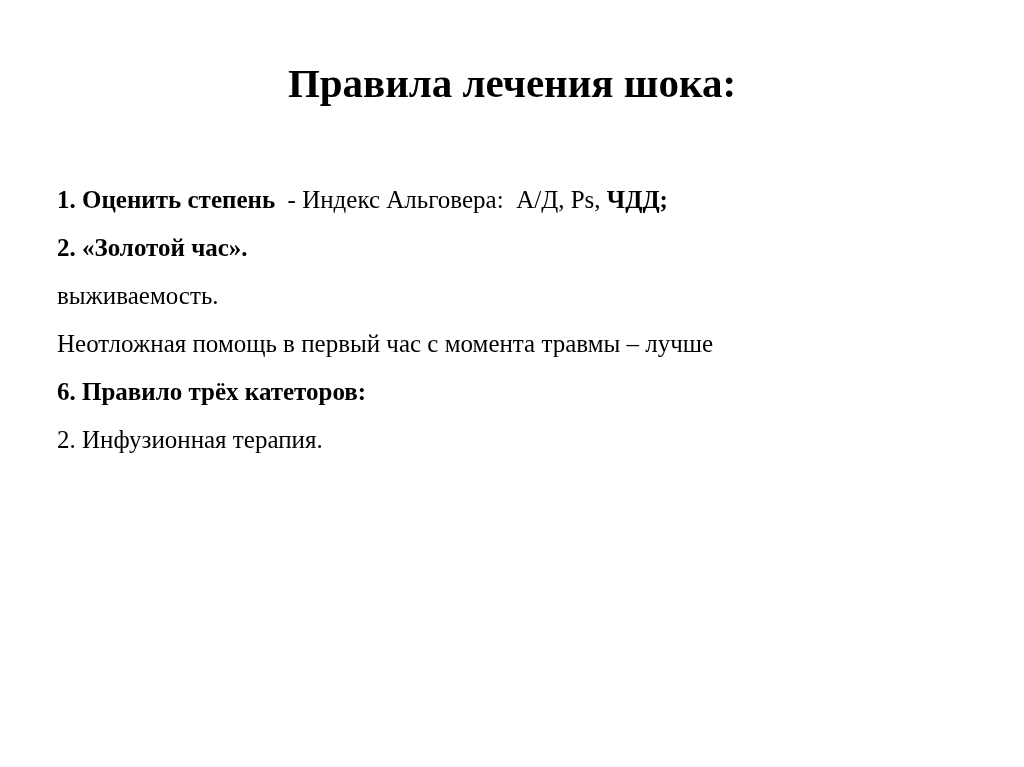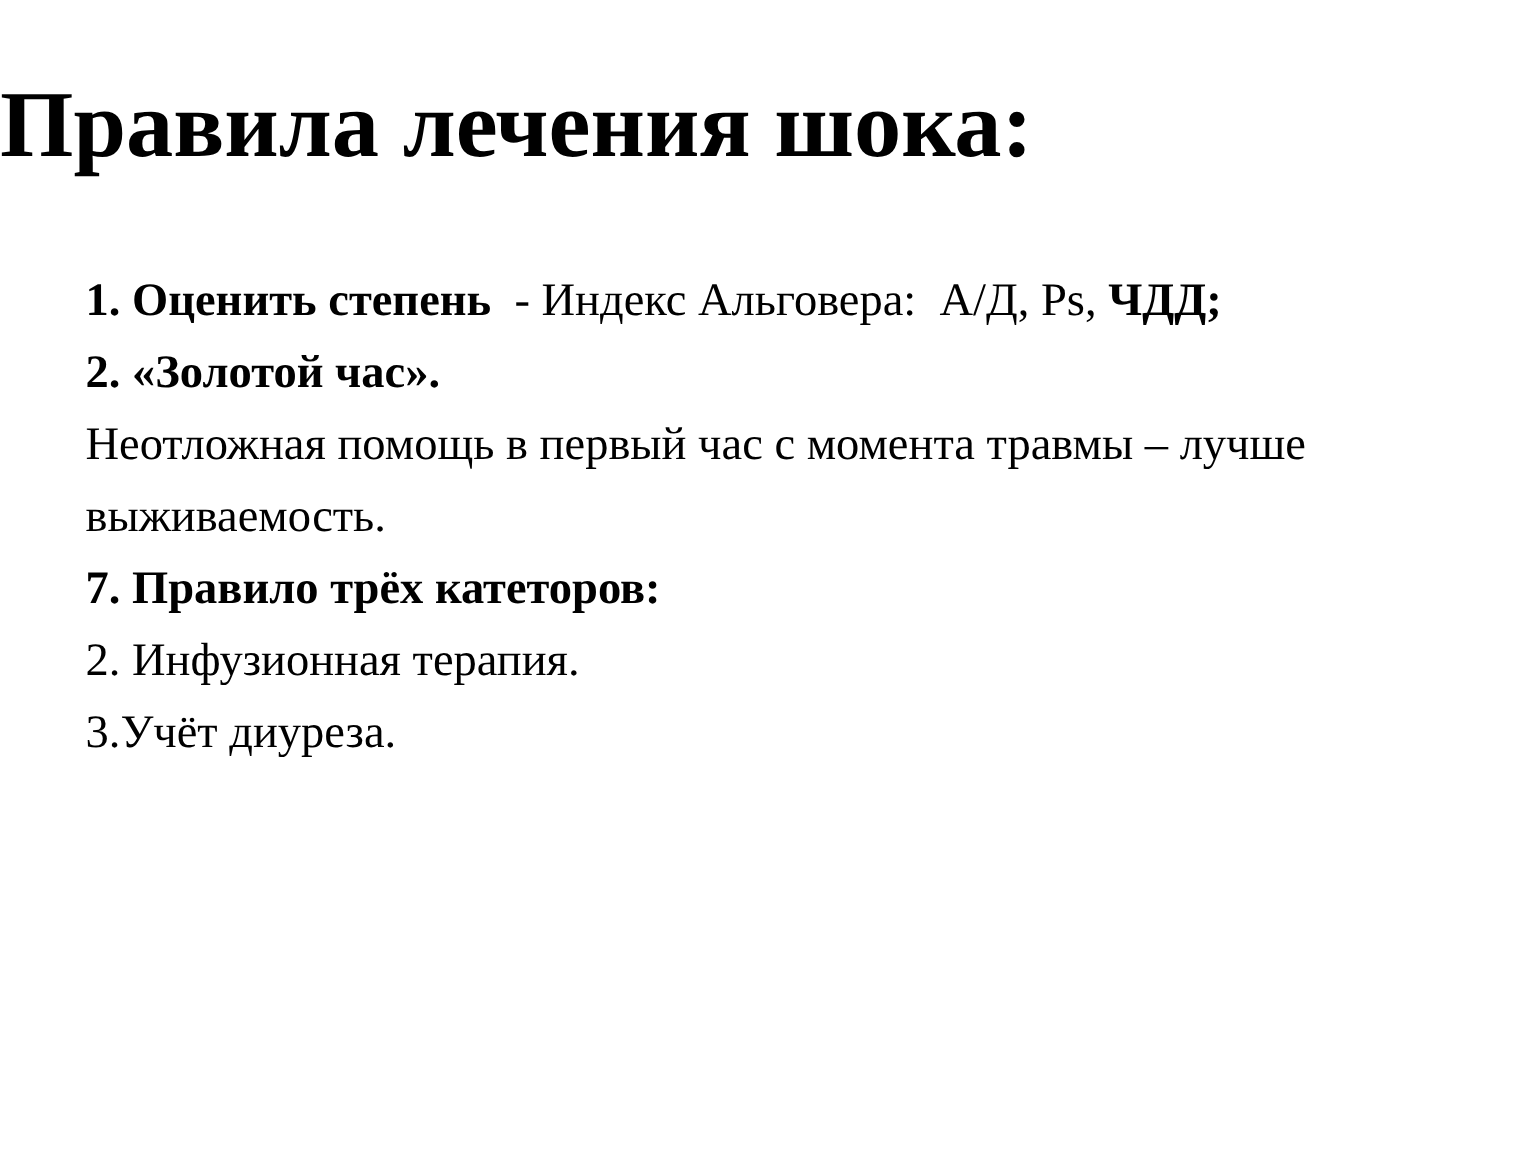--- a/index.html
+++ b/index.html
@@ -12,29 +12,29 @@
     width: 1024px;
     height: 767px;
     background: #ffffff;
     color: #000000;
     font-family: "Liberation Serif", serif;
     overflow: hidden;
     box-sizing: border-box;
   }
   .title {
     margin: 48px 0 0 0;
-    font-size: 63px;
+    font-size: 41px;
     line-height: 70px;
     font-weight: bold;
-    text-align: left;
+    text-align: center;
     letter-spacing: 0;
   }
   .body {
     padding: 58px 40px 0 57px;
-    font-size: 31px;
+    font-size: 25px;
     line-height: 48px;
   }
   .line {
     margin: 0;
   }
   .line span {
     white-space: pre-wrap;
   }
   .b {
     font-weight: bold;
@@ -47,25 +47,24 @@
 
   <h1 class="title">Правила лечения шока:</h1>
 
   <div class="body">
 
     <p class="line"><span class="b">1. Оценить степень</span><span>  - Индекс Альговера:  А/Д, Ps, </span><span class="b">ЧДД;</span></p>
 
 
     <p class="line"><span class="b">2. «Золотой час».</span></p>
 
+    <p class="line"><span>выживаемость.</span></p>
+
     <p class="line"><span>Неотложная помощь в первый час с момента травмы – лучше</span></p>
 
-    <p class="line"><span>выживаемость.</span></p>
-
-    <p class="line"><span class="b">7. Правило трёх катеторов:</span></p>
+    <p class="line"><span class="b">6. Правило трёх катеторов:</span></p>
 
     <p class="line"><span>2. Инфузионная терапия.</span></p>
 
 
-    <p class="line"><span>3.Учёт диуреза.</span></p>
 
   </div>
 </div>
 
 </body></html>

